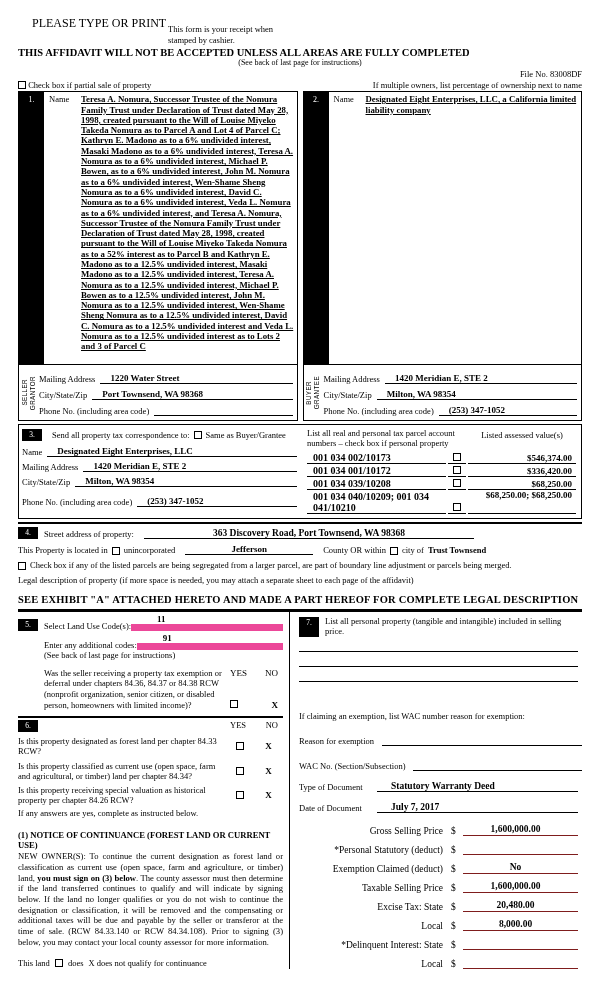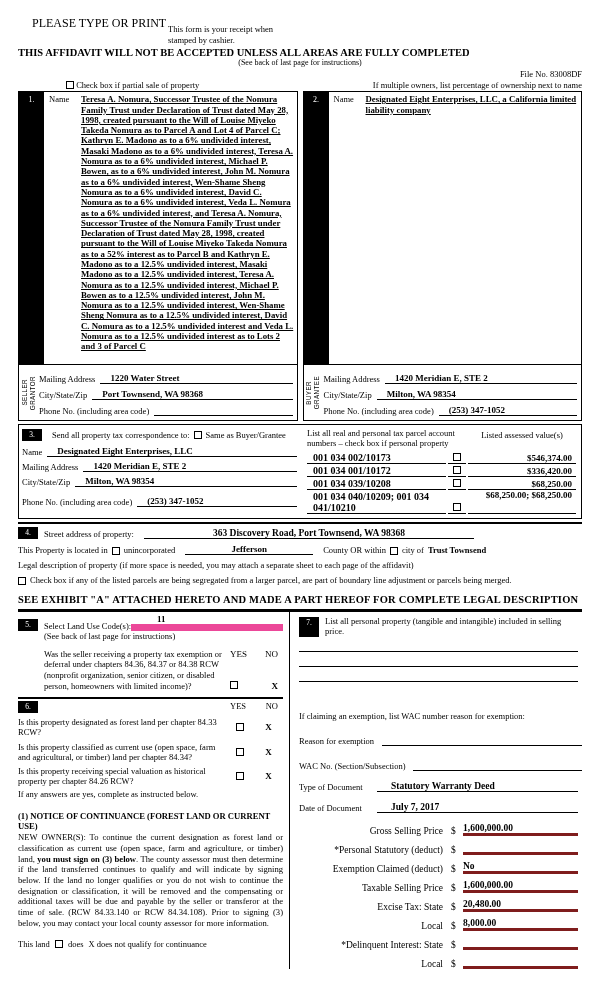--- a/index.html
+++ b/index.html
@@ -101,41 +101,41 @@
   .exempt-note { font-size:8.5px; margin-top:29px; }
   .wac-row { display:flex; align-items:flex-end; margin-top:12px; font-size:8.5px; height:13px; }
   .wac-line { flex:1; border-bottom:1px solid #000; margin-left:8px; }
   .doc-row { display:flex; align-items:flex-end; margin-top:7px; font-size:8.5px; height:14px; }
   .doc-label { width:78px; flex:none; }
   .doc-val { flex:1; border-bottom:1px solid #000; font-weight:bold; font-size:9.5px; padding-left:14px; margin-right:4px; }
   .money { margin-top:8px; }
   .money-row { display:flex; align-items:flex-end; height:15px; margin-top:4px; font-size:9.5px; }
   .m-label { width:152px; flex:none; text-align:right; padding-right:8px; }
   .m-dollar { width:12px; flex:none; }
-  .m-val { flex:1; border-bottom:3px solid #7f1d1d; font-weight:bold; text-align:left; padding-right:10px; margin-right:4px; min-height:12px;margin-top:36px; }
+  .m-val { flex:1; border-bottom:1px solid #7f1d1d; font-weight:bold; text-align:center; padding-right:10px; margin-right:4px; min-height:12px;margin-top:36px; }
 </style>
 </head>
 <body>
 
 <div class="page">
   <div class="inner">
 
     <div class="hdr">
       <div class="hdr-left">
         <div class="type-print">PLEASE TYPE OR PRINT</div>
       </div>
       <div class="hdr-right">This form is your receipt when stamped by cashier.</div>
     </div>
 
     <div class="warning">THIS AFFIDAVIT WILL NOT BE ACCEPTED UNLESS ALL AREAS ARE FULLY COMPLETED</div>
     <div class="see-back">(See back of last page for instructions)</div>
     <div class="file-no">File No. 83008DF</div>
 
     <div class="cb-row">
-      <span style="margin-left:48px;">
+      <span style="">
         <span class="cb"></span>
         <span>Check box if partial sale of property</span>
       </span>
       <span>If multiple owners, list percentage of ownership next to name</span>
     </div>
 
     <div class="party-grid">
       <div class="party-box">
         <div class="party-top">
           <div class="num-bar">1.</div>
@@ -262,37 +262,41 @@
         <span>This Property is located in</span>
         <span class="cb"></span>
         <span>unincorporated</span>
         <span class="county-val">Jefferson</span>
         <span>County OR within</span>
         <span class="cb"></span>
         <span>city of</span>
         <span class="bold">Trust Townsend</span>
       </div>
       <div class="sec4-row">
-        <span>Legal description of property (if more space is needed, you may attach a separate sheet to each page of the affidavit)</span>
-      </div>
-      <div class="sec4-row">
         <span class="cb"></span>
         <span>Check box if any of the listed parcels are being segregated from a larger parcel, are part of boundary line adjustment or parcels being merged.</span>
+      </div>
+      <div class="sec4-row">
+        <span>Legal description of property (if more space is needed, you may attach a separate sheet to each page of the affidavit)</span>
       </div>
       <div class="exhibit">SEE EXHIBIT "A" ATTACHED HERETO AND MADE A PART HEREOF FOR COMPLETE LEGAL DESCRIPTION</div>
     </div>
 
     <div class="lower">
       <div class="low-left">
 
         <div class="s5">
           <div class="s5-row">
             <span class="numbox">5.</span>
             <span>Select Land Use Code(s):</span>
             <span class="s5-val">11</span>
+          </div>
+          <div class="s5-row" style="margin-top:4px;">
+            <span class="s5-indent">Enter any additional codes:</span>
+            <span class="s5-val">91</span>
           </div>
           <div class="s5-indent" style="font-size:8.5px;">(See back of last page for instructions)</div>
           <div class="q5">
             <div class="q5-text">Was the seller receiving a property tax exemption or deferral under chapters 84.36, 84.37 or 84.38 RCW (nonprofit organization, senior citizen, or disabled person, homeowners with limited income)?</div>
             <div class="q5-cols">
               <div class="q5-top">
                 <span>YES</span>
                 <span>NO</span>
               </div>
               <div class="q5-bot">

